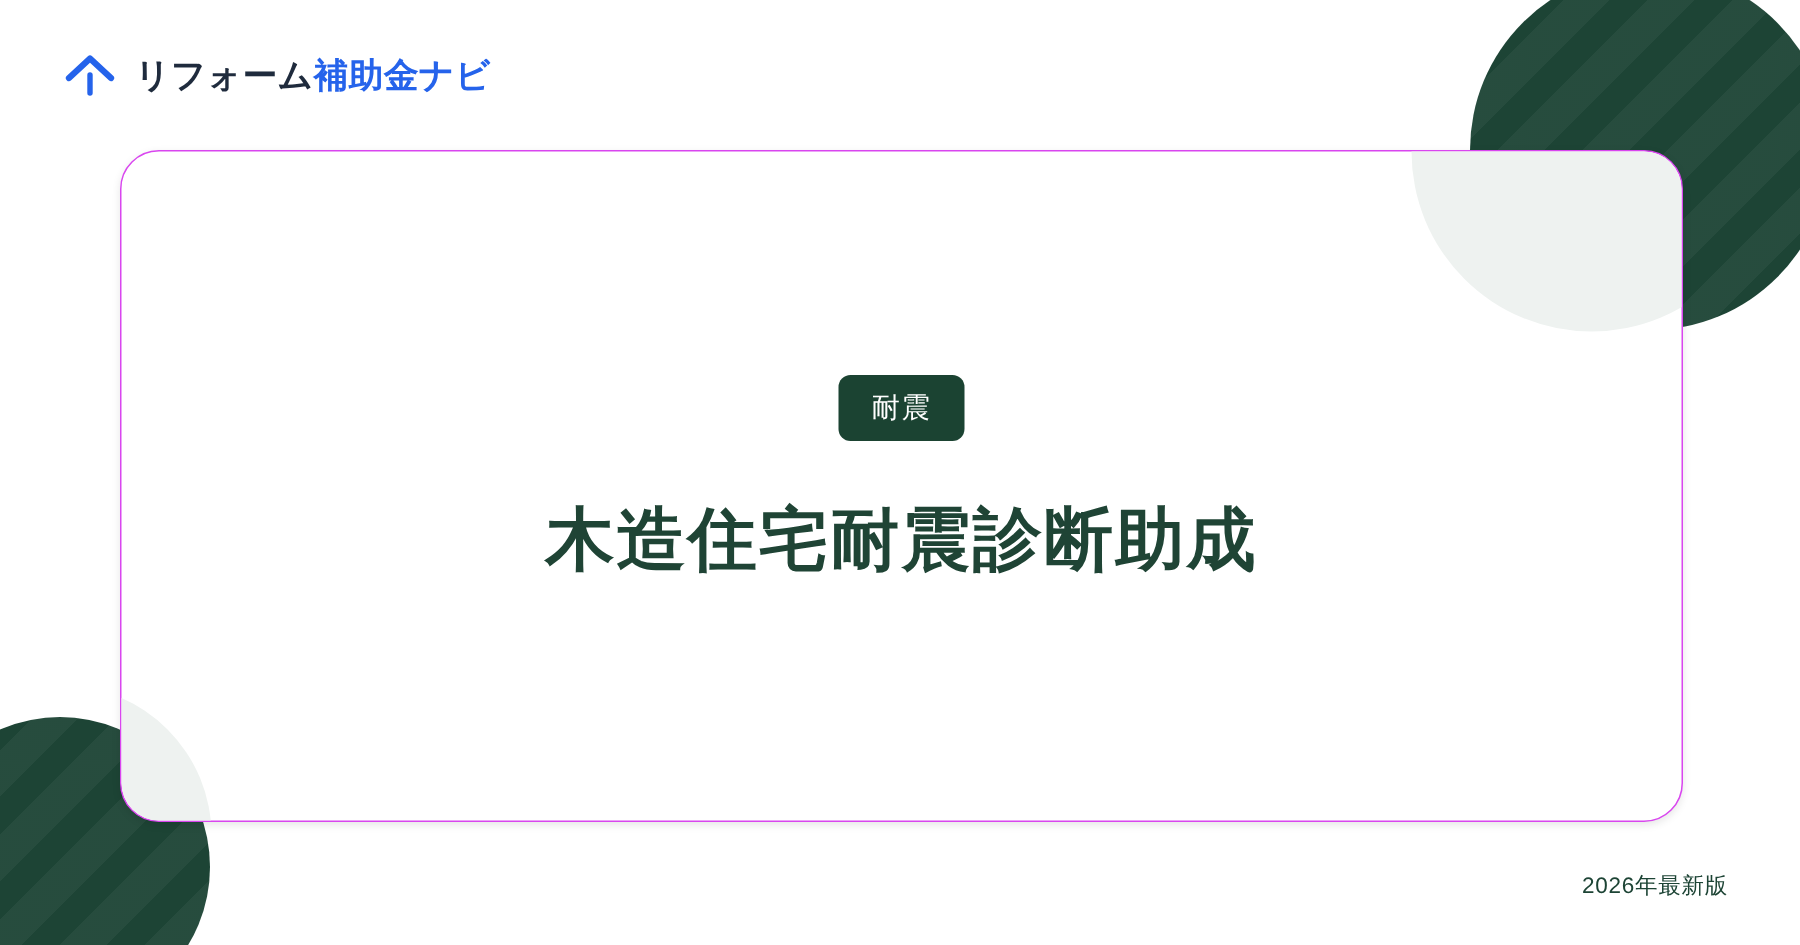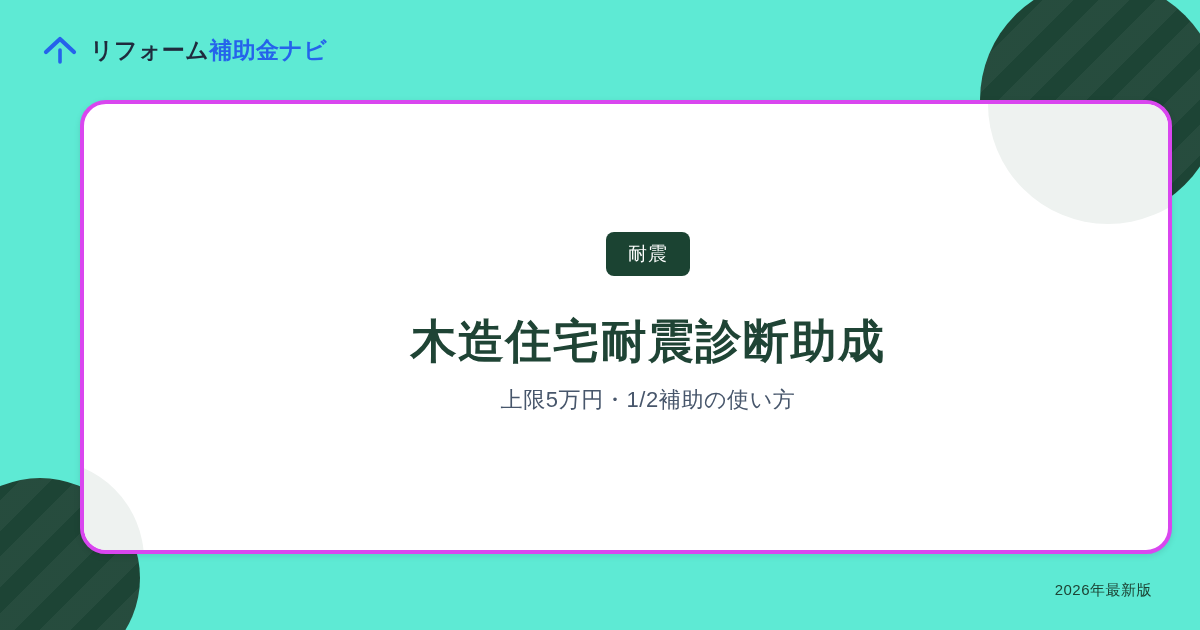--- a/index.html
+++ b/index.html
@@ -11,21 +11,21 @@
     width: 1200px;
     height: 630px;
     overflow: hidden;
     font-family: "Liberation Sans", "DejaVu Sans", sans-serif;
   }
 
   #stage {
     position: relative;
     width: 1200px;
     height: 630px;
-    background: #5eead4;
+    background: #ffffff;
     overflow: hidden;
   }
 
   
   .deco-circle {
     position: absolute;
     border-radius: 50%;
     background-color: #1d4435;
     background-image: repeating-linear-gradient(
         135deg,
@@ -75,30 +75,29 @@
   .logo-word-blue { color: #2563eb; }
 
   
   #card {
     position: absolute;
     left: 80px;
     top: 100px;
     width: 1040px;
     height: 446px;
     background: #ffffff;
-    border: 4px solid #d946ef;
+    border: 1px solid #d946ef;
     border-radius: 26px;
     box-shadow: 0 2px 6px rgba(0,0,0,0.10);
     overflow: hidden;
     z-index: 4;
     display: flex;
     flex-direction: column;
     align-items: center;
     justify-content: center;
-    padding-left: 44px;
   }
   
   #card-tint-tr {
     position: absolute;
     width: 240px;
     height: 240px;
     right: -60px;
     top: -120px;
     border-radius: 50%;
     background: #eef2f0;
@@ -206,20 +205,19 @@
     <div id="card-tint-bl"></div>
 
     <div id="card-content">
 
       <div id="badge-row">
         <span class="badge badge-category">耐震</span>
       </div>
 
       <h1 id="main-title">木造住宅耐震診断助成</h1>
 
-      <p id="subtitle">上限5万円・1/2補助の使い方</p>
 
     </div>
   </div>
 
   <div id="footer-note">2026年最新版</div>
 
 </div>
 
 </body></html>

